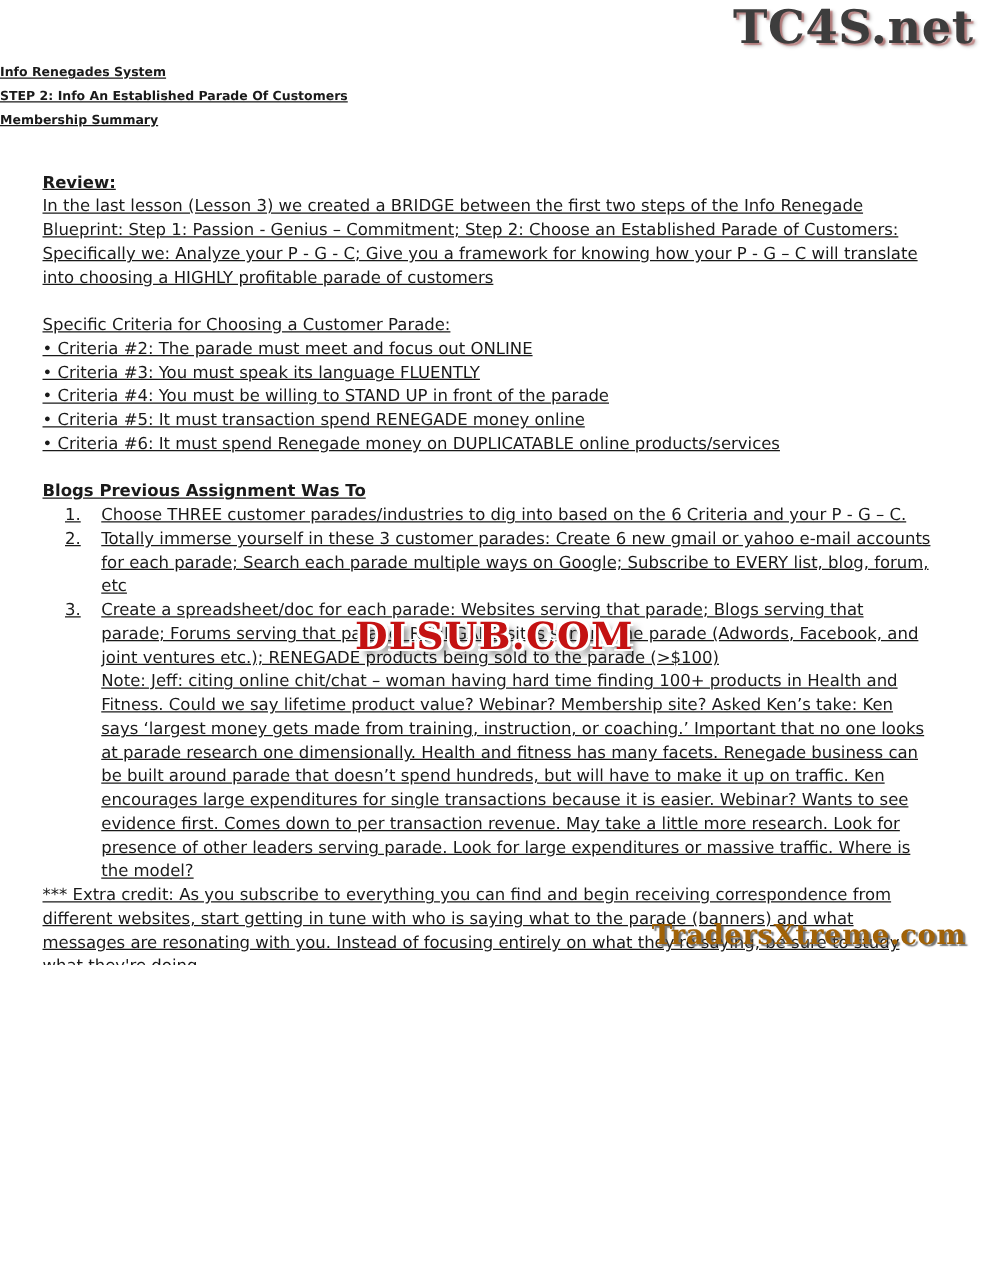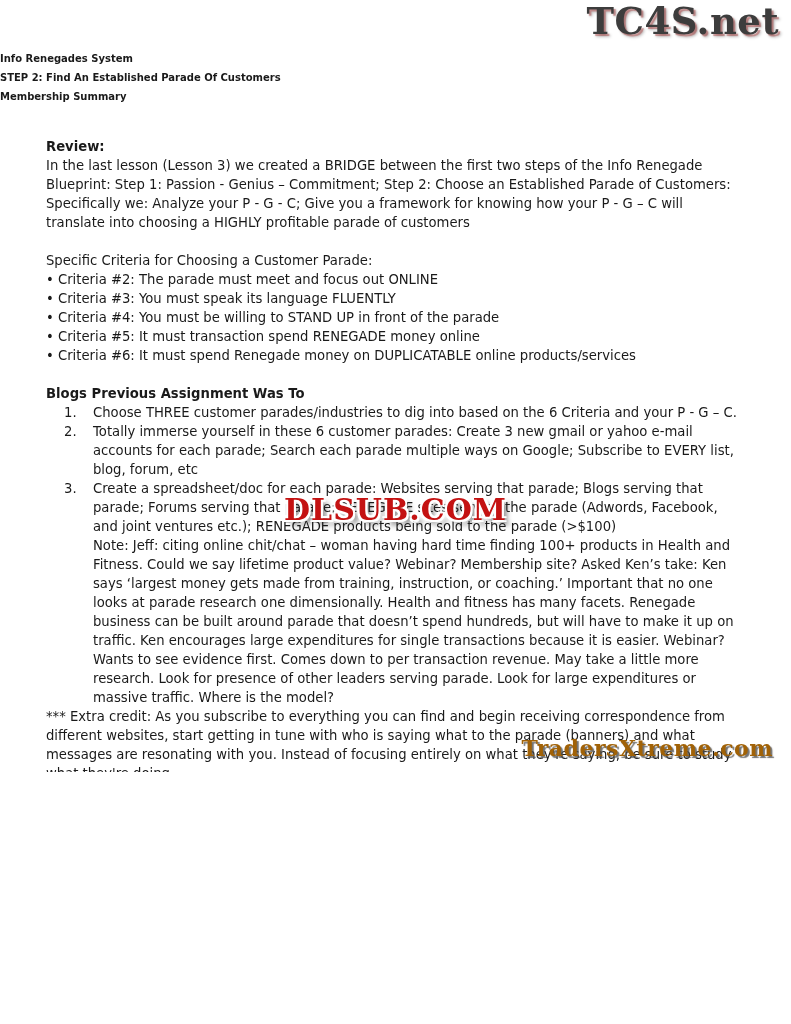--- a/index.html
+++ b/index.html
@@ -8,20 +8,21 @@
     position: relative;
     width: 791px;
     height: 772px;
     background: #ffffff;
     font-family: "DejaVu Sans", sans-serif;
     font-size: 13.2px;
     line-height: 19px;
     color: #1a1a1a;
     overflow: hidden;
     margin: 0 auto;
+    text-decoration: underline;
   }
   
   .logo-top {
     position: absolute;
     top: 2px;
     right: 12px;
     font-family: "DejaVu Serif", serif;
     font-weight: bold;
     font-size: 37px;
     line-height: 38px;
@@ -32,21 +33,21 @@
   
   .doc-header {
     padding-top: 49px;
     text-align: left;
     font-weight: bold;
     font-size: 10px;
     line-height: 19px;
   }
   .h-line.red { color: #990000; }
   
-  .content { padding: 31px 46px 0 46px; }
+  .content { padding: 31px 46px 0 34px; }
   .bold { font-weight: bold; }
   .spacer { height: 19px; }
   .num-item { display: flex; padding-left: 18px; }
   .num { flex: 0 0 29px; }
   .num-text { flex: 1 1 auto; }
   
   .watermark {
     position: absolute;
     top: 486px;
     left: 50%;
@@ -81,21 +82,21 @@
 </style>
 </head>
 <body>
 
 <div class="page">
 
   <div class="logo-top">TC4S.net</div>
 
   <header class="doc-header">
     <div class="h-line">Info Renegades System</div>
-    <div class="h-line">STEP 2: Find An Established Parade Of Customers</div>
+    <div class="h-line">STEP 2: Info An Established Parade Of Customers</div>
     <div class="h-line">Membership Summary</div>
   </header>
 
   <main class="content">
 
     <div class="bold">Review:</div>
     <div>In the last lesson (Lesson 3) we created a BRIDGE between the first two steps of the Info Renegade Blueprint: Step 1: Passion - Genius – Commitment; Step 2: Choose an Established Parade of Customers: Specifically we: Analyze your P - G - C; Give you a framework for knowing how your P - G – C will translate into choosing a HIGHLY profitable parade of customers</div>
 
     <div class="spacer"></div>
 
@@ -110,21 +111,21 @@
 
     <div class="bold">Blogs Previous Assignment Was To</div>
 
     <div class="num-item">
       <span class="num">1.</span>
       <div class="num-text">Choose THREE customer parades/industries to dig into based on the 6 Criteria and your P - G – C.</div>
     </div>
 
     <div class="num-item">
       <span class="num">2.</span>
-      <div class="num-text">Totally immerse yourself in these 6 customer parades: Create 3 new gmail or yahoo e-mail accounts for each parade; Search each parade multiple ways on Google; Subscribe to EVERY list, blog, forum, etc</div>
+      <div class="num-text">Totally immerse yourself in these 3 customer parades: Create 6 new gmail or yahoo e-mail accounts for each parade; Search each parade multiple ways on Google; Subscribe to EVERY list, blog, forum, etc</div>
     </div>
 
     <div class="num-item">
       <span class="num">3.</span>
       <div class="num-text">
         <div>Create a spreadsheet/doc for each parade: Websites serving that parade; Blogs serving that parade; Forums serving that parade; RENEGADE sites serving the parade (Adwords, Facebook,  and joint ventures etc.); RENEGADE products being sold to the parade (&gt;$100)</div>
         <div>Note: Jeff: citing online chit/chat – woman having hard time finding 100+ products in Health and Fitness. Could we say lifetime product value? Webinar? Membership site? Asked Ken’s take: Ken says ‘largest money gets made from training, instruction, or coaching.’ Important that no one looks at parade research one dimensionally. Health and fitness has many facets. Renegade business can be built around parade that doesn’t spend hundreds, but will have to make it up on traffic. Ken encourages large expenditures for single transactions because it is easier. Webinar? Wants to see evidence first. Comes down to per transaction revenue. May take a little more research. Look for presence of other leaders serving parade. Look for large expenditures or massive traffic. Where is the model?</div>
       </div>
     </div>
 

